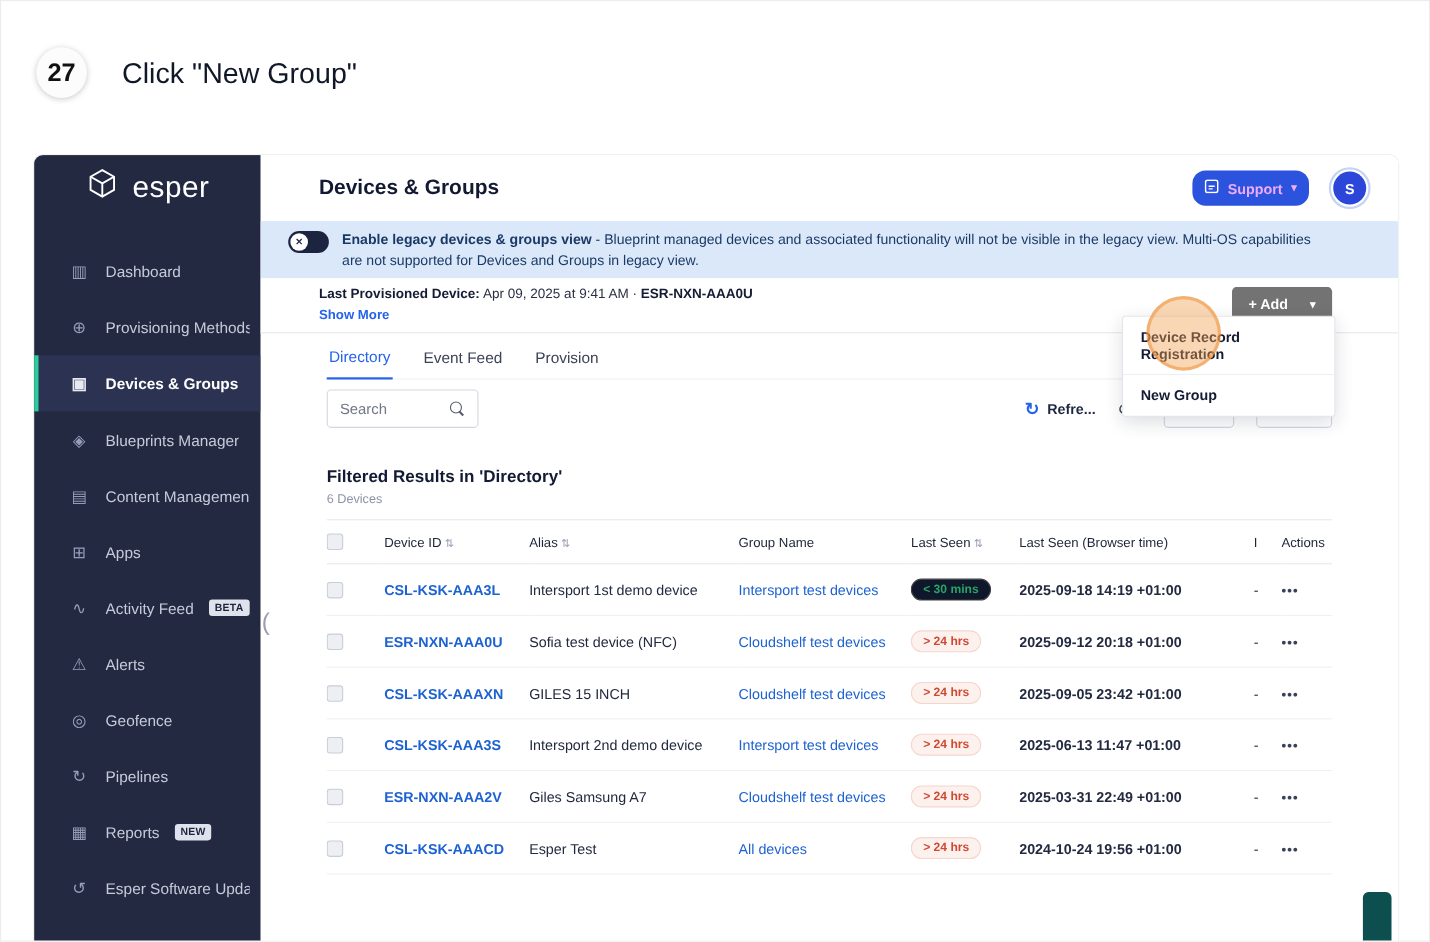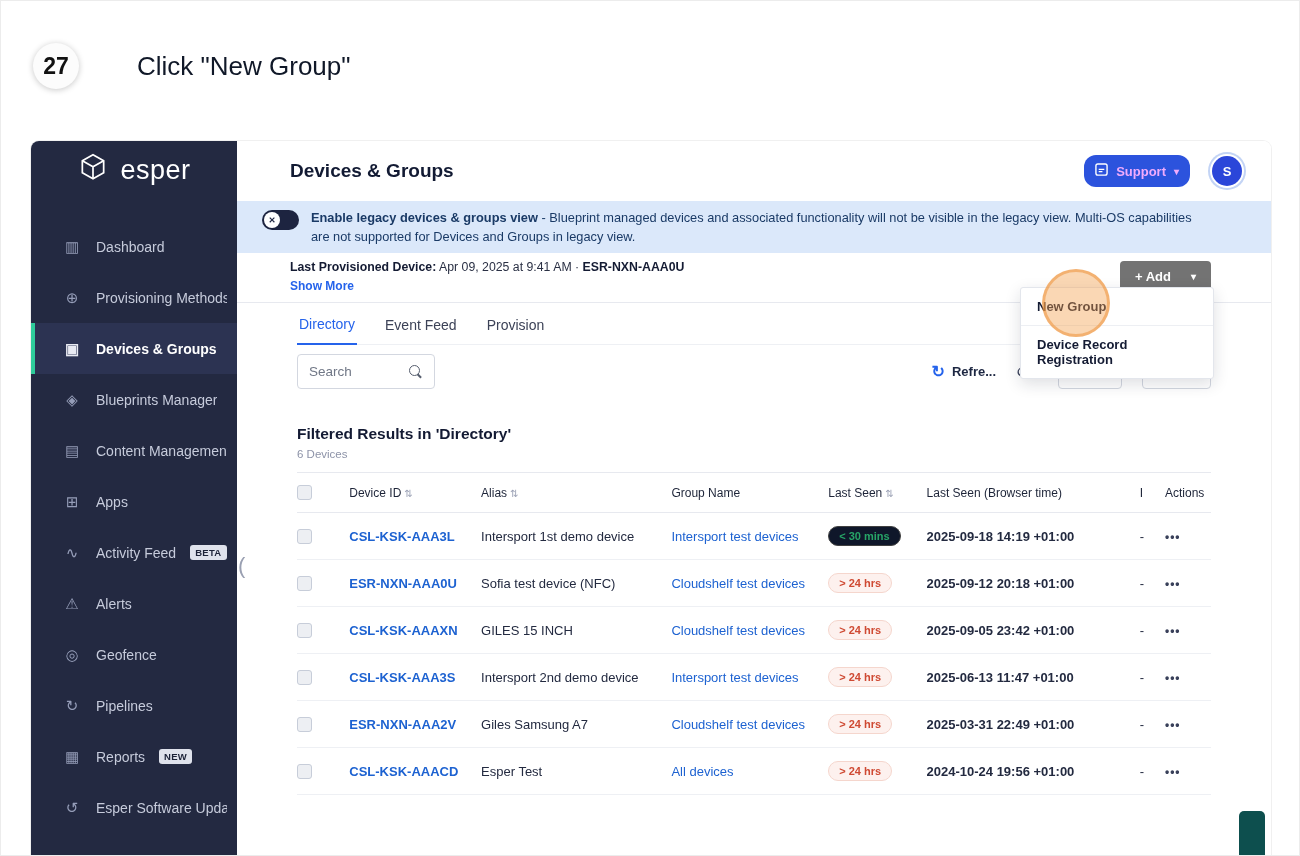--- a/index.html
+++ b/index.html
@@ -1,20 +1,20 @@
 <!DOCTYPE html>
 <html><head>
 <meta charset="utf-8">
 <style>
   *{margin:0;padding:0;box-sizing:border-box}
   html,body{width:1300px;height:856px}
   body{background:#fff;font-family:"Liberation Sans",sans-serif;position:relative;overflow:hidden;border:1px solid #ececec}
 
   
-  .step-header{position:absolute;top:42px;left:32px;display:flex;align-items:center;gap:58px}
+  .step-header{position:absolute;top:42px;left:32px;display:flex;align-items:center;gap:32px}
   .step-circle{width:46px;height:46px;border-radius:50%;background:#fcfcfc;box-shadow:0 1px 6px rgba(0,0,0,.22);display:flex;align-items:center;justify-content:center;font-size:23px;font-weight:bold;color:#111}
   .step-text{font-size:26px;color:#101828}
 
   
   .app{position:absolute;left:30px;top:140px;width:1240px;height:716px;display:flex;border-radius:8px 8px 0 0;overflow:hidden;box-shadow:0 0 0 1px rgba(0,0,0,.06)}
 
   
   .sidebar{width:206px;flex-shrink:0;background:#232941;display:flex;flex-direction:column}
   .logo{height:58px;display:flex;align-items:center;justify-content:center;gap:11px;color:#fff}
   .logo-text{font-size:27px;letter-spacing:.5px}
@@ -349,22 +349,22 @@
             <td><span class="badge" data-status="stale">&gt; 24 hrs</span></td>
             <td class="cell-time">2024-10-24 19:56 +01:00</td>
             <td class="cell-dash">-</td>
             <td><button class="dots-btn">•••</button></td>
           </tr>
         </tbody>
       </table>
     </div>
 
     <div class="add-menu">
+      <div class="menu-item">Device Record Registration</div>
       <div class="menu-item">New Group</div>
-      <div class="menu-item">Device Record Registration</div>
     </div>
 
     <div class="click-highlight"></div>
 
     <div class="collapse-handle">(</div>
 
   </div>
 
   <div class="feedback-tab"></div>
 

